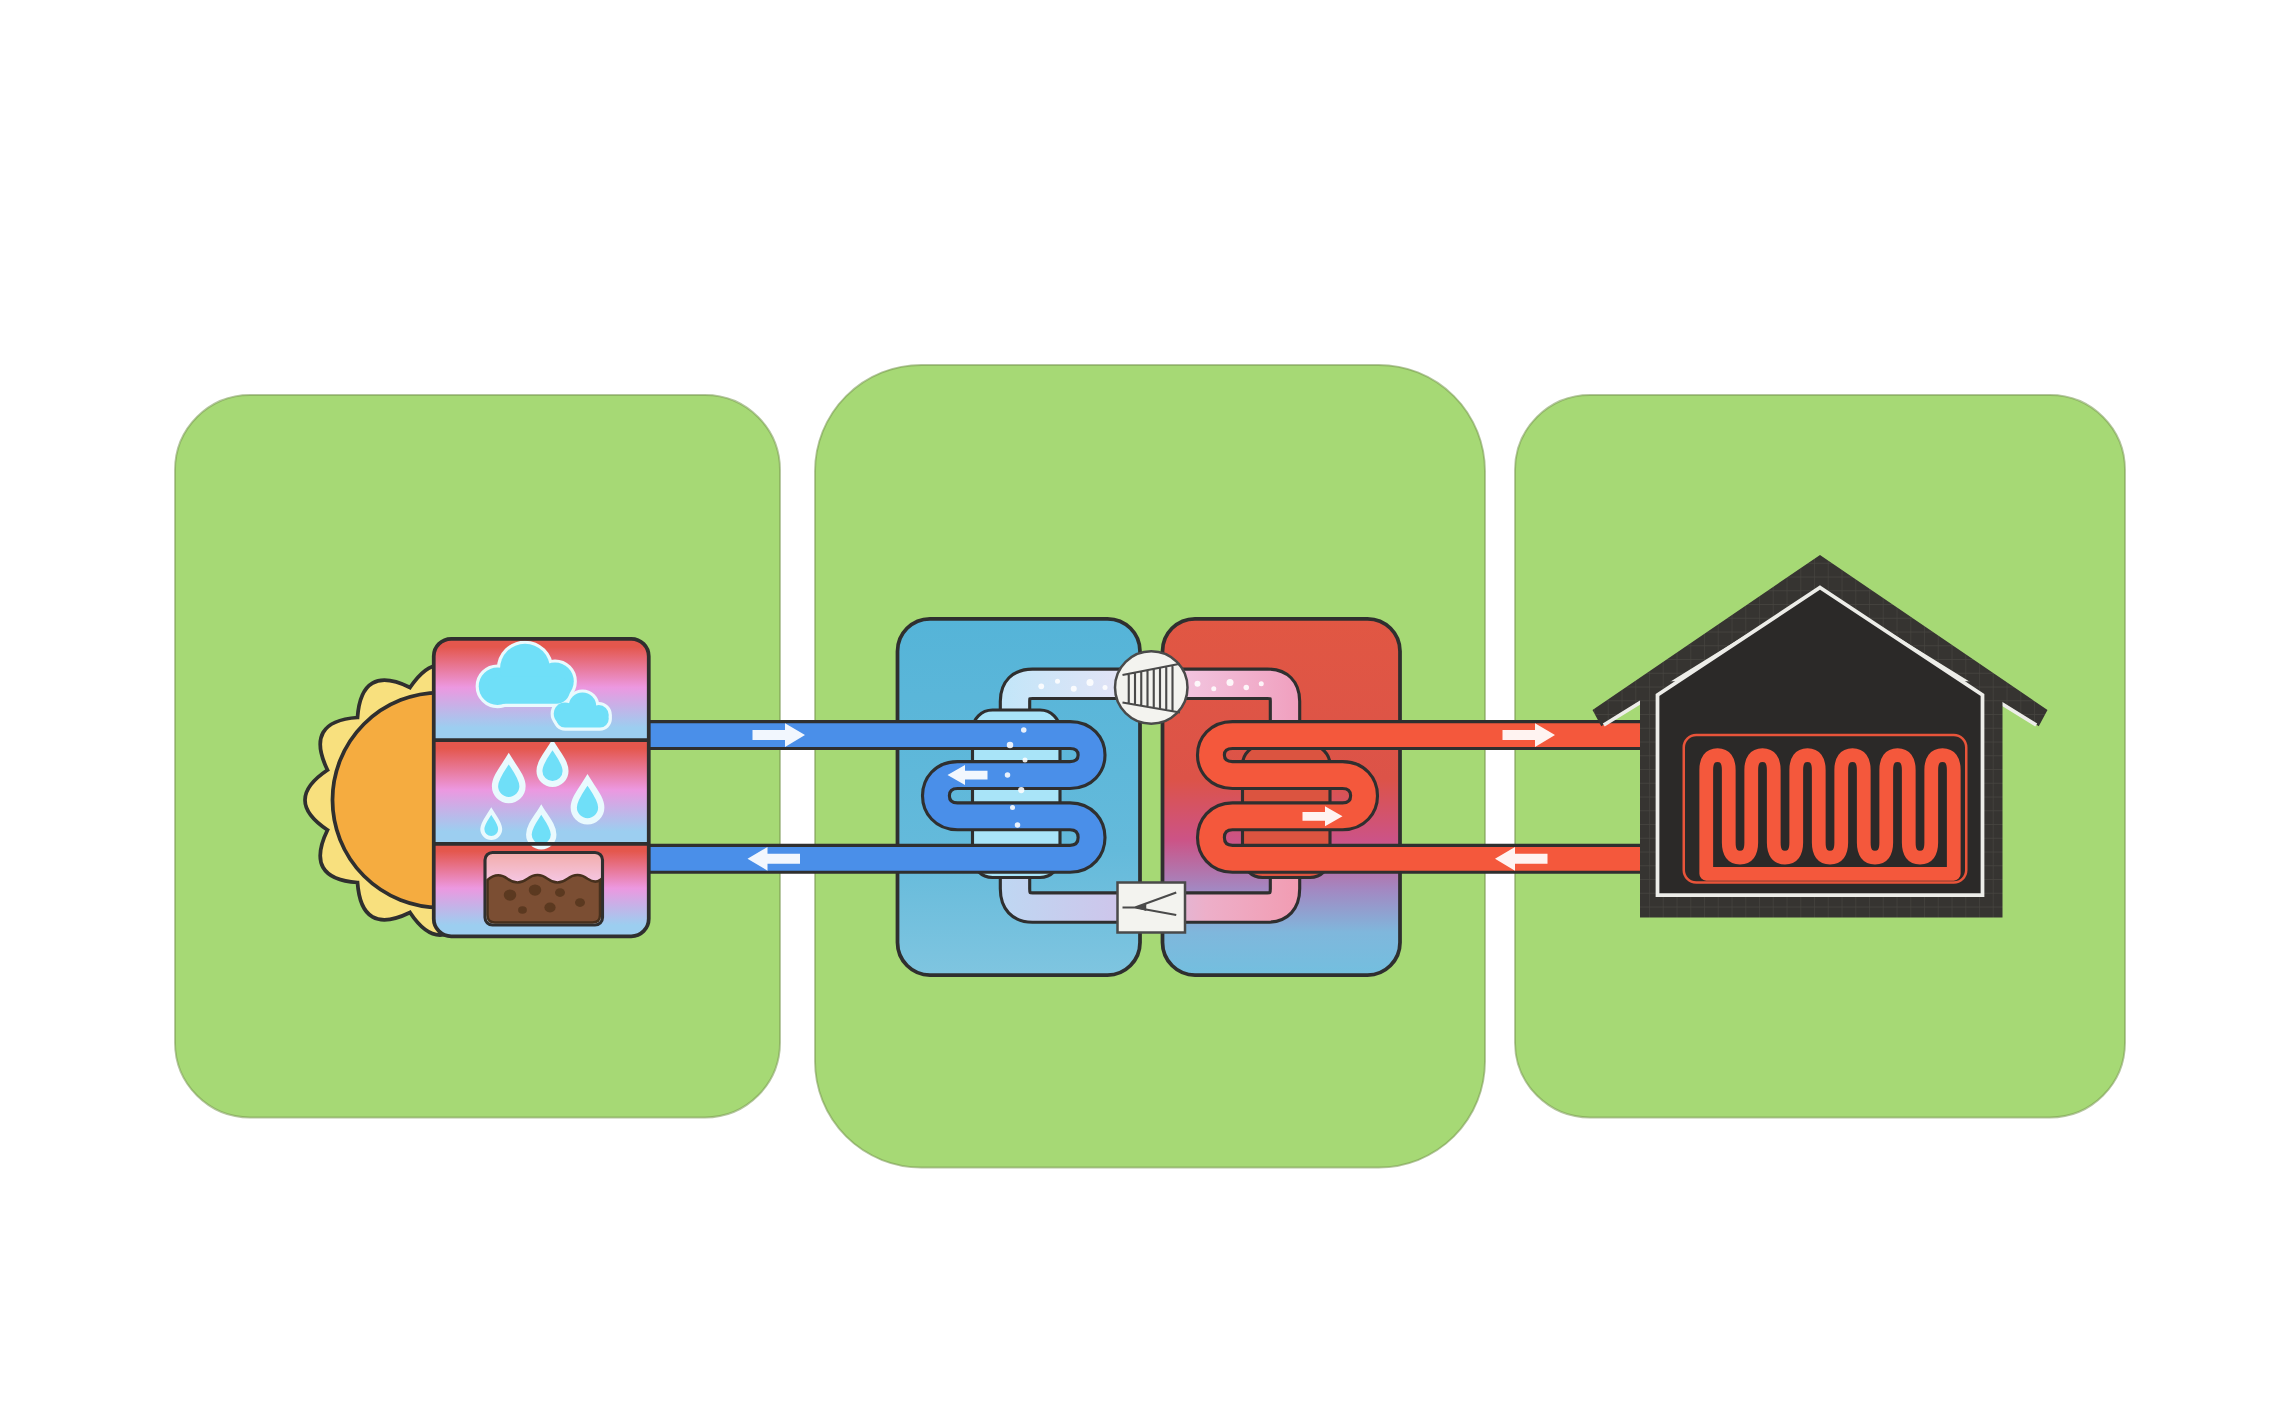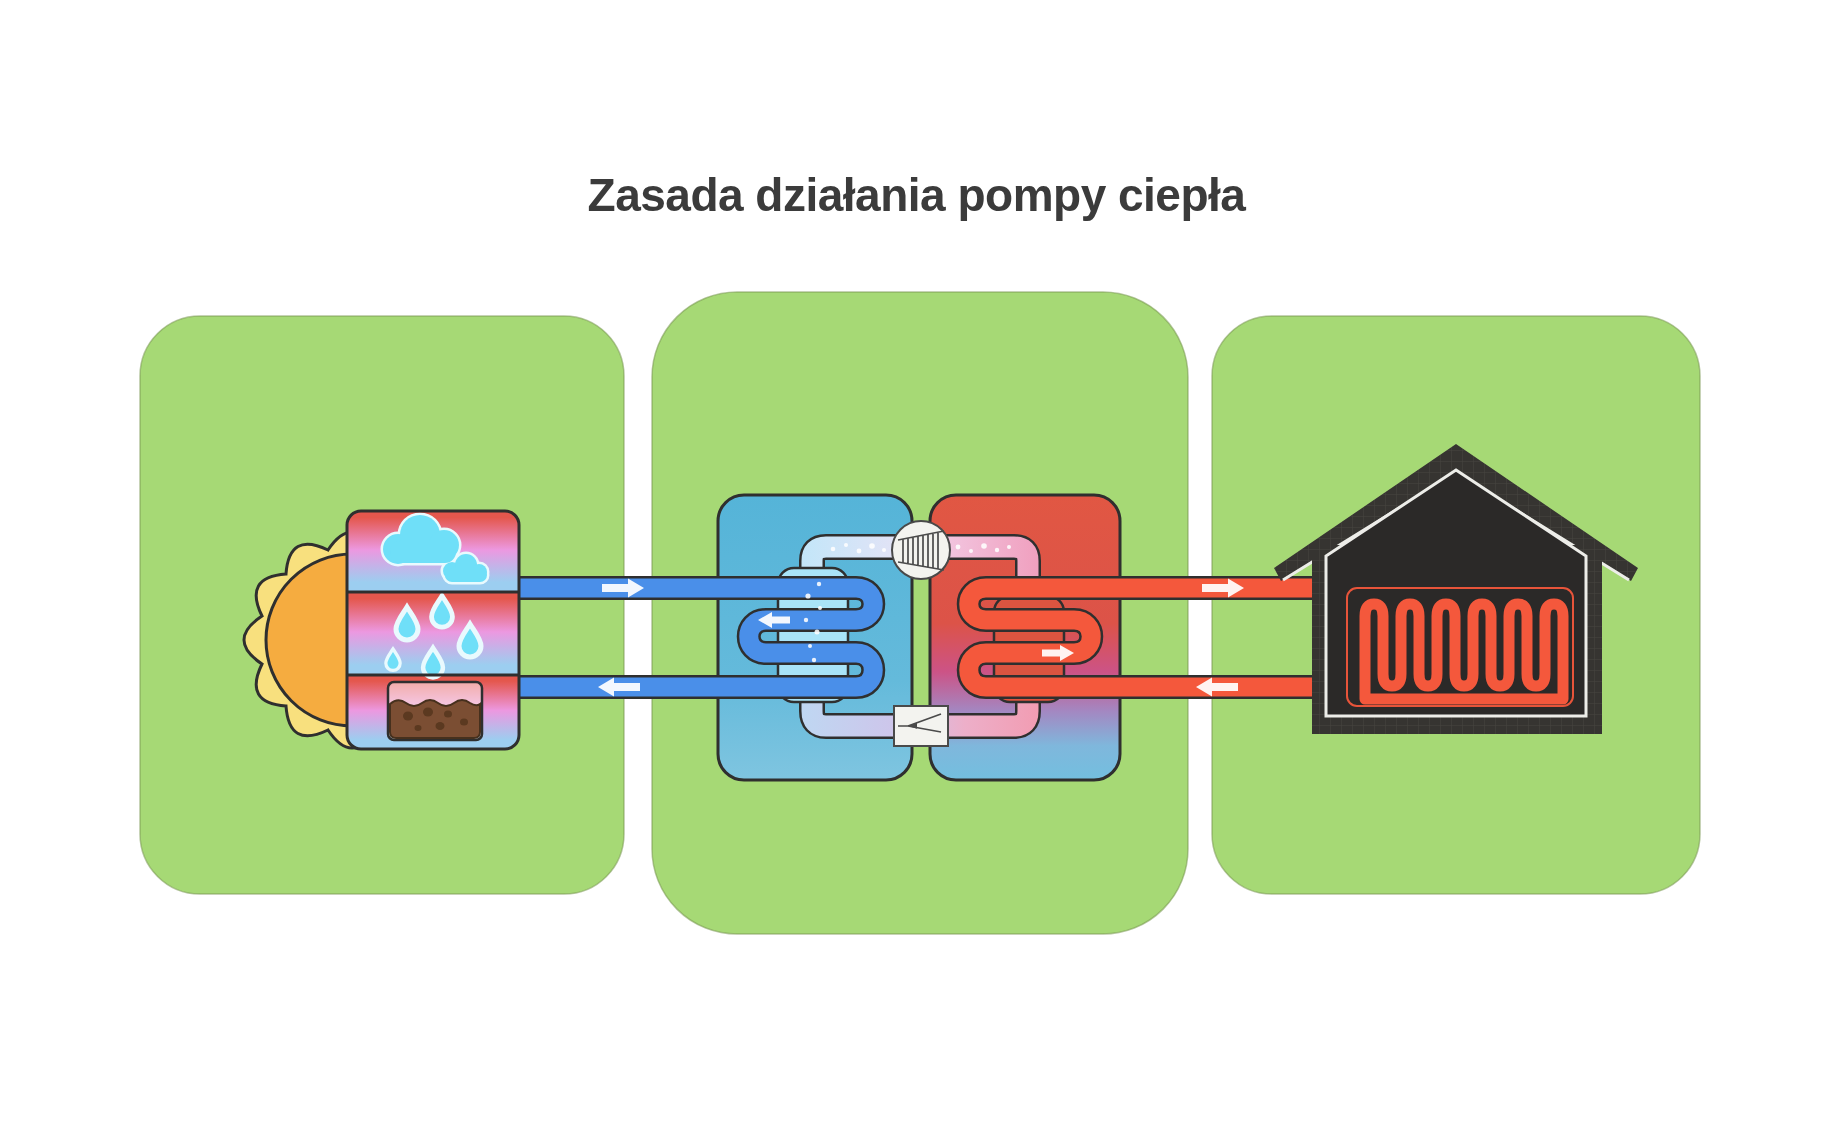--- a/index.html
+++ b/index.html
@@ -19,21 +19,20 @@
   .arrow{fill:var(--c-arrowWhite);opacity:.93;}
   .vapor{fill:#ffffff;opacity:.88;}
   .machine{fill:var(--c-machineFill);stroke:var(--c-machineStroke);stroke-width:2;}
   .machine-sym{fill:none;stroke:var(--c-machineStroke);stroke-width:1.7;}
   .coil{fill:none;stroke:var(--c-pipeHot);stroke-width:11;stroke-linejoin:round;stroke-linecap:round;}
 </style>
 </head>
 <body>
 
 <div class="canvas">
-  <h1 class="title">Zasada działania pompy ciepła</h1>
 
   <svg width="1833" height="1137" viewBox="0 0 1833 1137">
     <defs>
       <linearGradient id="rowGrad" x1="0" y1="0" x2="0" y2="1">
         <stop offset="0" stop-color="#E4574D"></stop>
           <stop offset="0.08" stop-color="#E4574D"></stop>
         <stop offset="0.48" stop-color="#EC98E0"></stop>
           <stop offset="0.88" stop-color="#9CCEF0"></stop>
         <stop offset="1" stop-color="#9CCEF0"></stop>
       </linearGradient>

